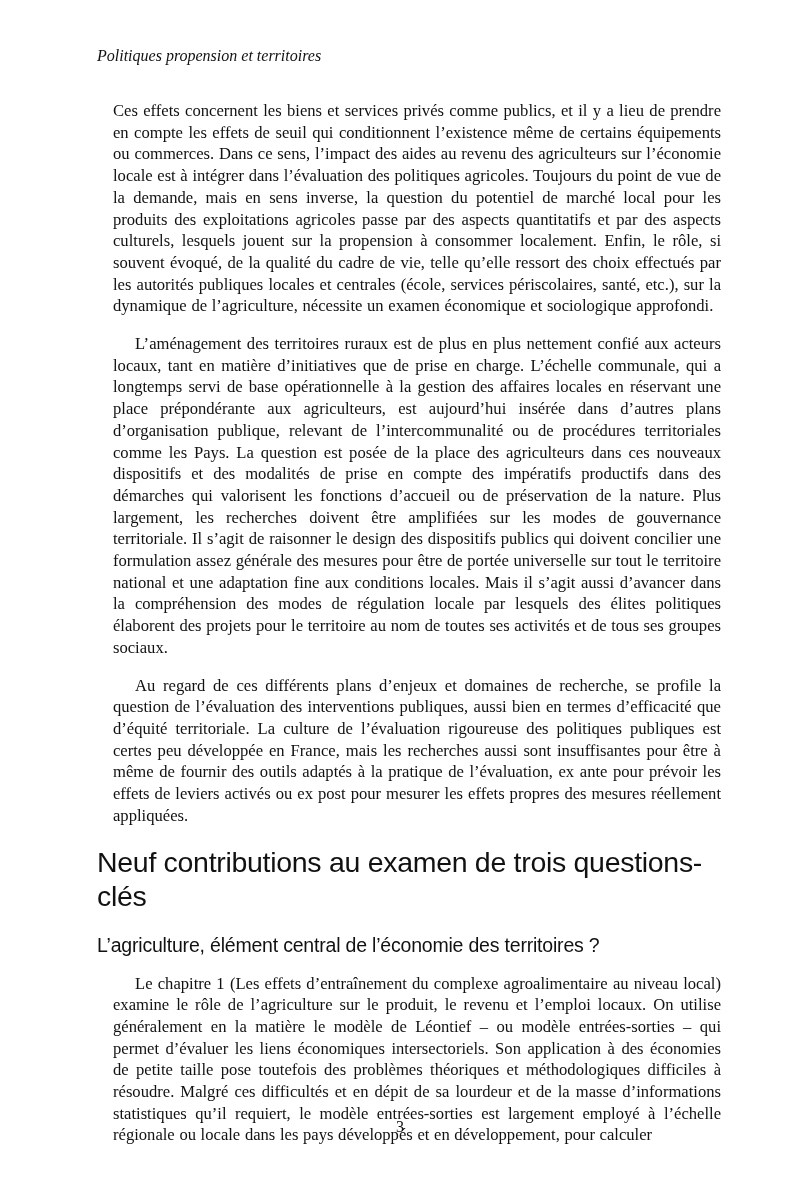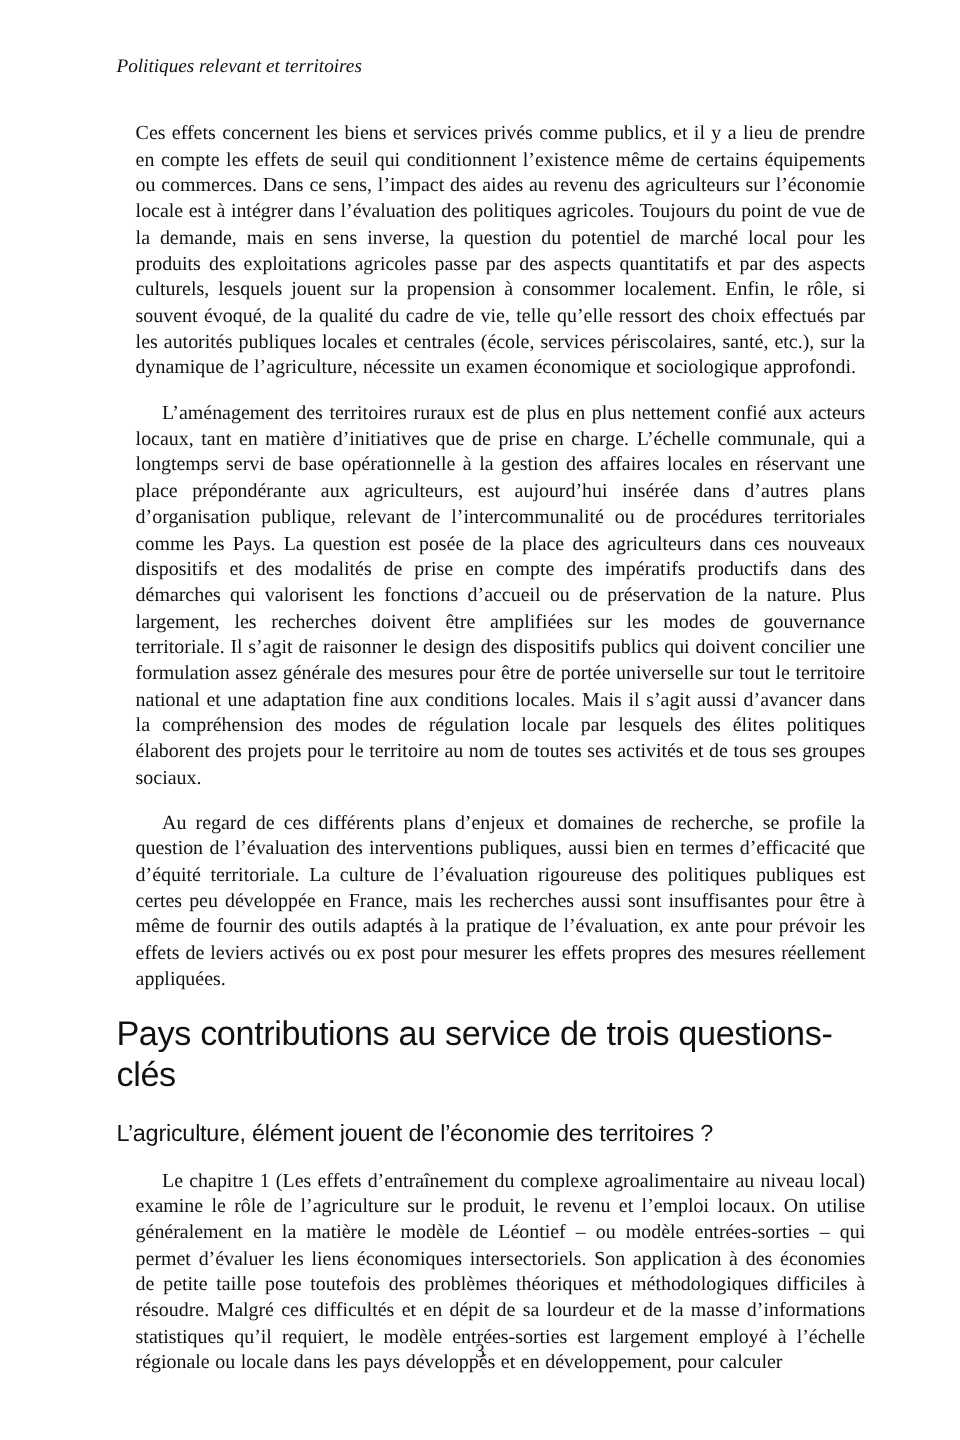--- a/index.html
+++ b/index.html
@@ -65,31 +65,31 @@
     width: 100%;
     text-align: center;
     font-size: 16px;
   }
 </style>
 </head>
 <body>
 
 <div class="page">
   <div class="content">
-    <div class="running-head">Politiques relevant et territoires</div>
+    <div class="running-head">Politiques propension et territoires</div>
 
     <div class="body-text">
         <p class=""><span>Ces effets concernent les biens et services privés comme publics, et il y a lieu de prendre en compte les effets de seuil qui conditionnent l’existence même de certains équipements ou commerces. Dans ce sens, l’impact des aides au revenu des agriculteurs sur l’économie locale est à intégrer dans l’évaluation des politiques agricoles. Toujours du point de vue de la demande, mais en sens inverse, la question du potentiel de marché local pour les produits des exploitations agricoles passe par des aspects quantitatifs et par des aspects culturels, lesquels jouent sur la propension à consommer localement. Enfin, le rôle, si souvent évoqué, de la qualité du cadre de vie, telle qu’elle ressort des choix effectués par les autorités publiques locales et centrales (école, services périscolaires, santé, etc.), sur la dynamique de l’agriculture, nécessite un examen économique et sociologique approfondi.</span></p>
         <p class="indent"><span>L’aménagement des territoires ruraux est de plus en plus nettement confié aux acteurs locaux, tant en matière d’initiatives que de prise en charge. L’échelle communale, qui a longtemps servi de base opérationnelle à la gestion des affaires locales en réservant une place prépondérante aux agriculteurs, est aujourd’hui insérée dans d’autres plans d’organisation publique, relevant de l’intercommunalité ou de procédures territoriales comme les Pays. La question est posée de la place des agriculteurs dans ces nouveaux dispositifs et des modalités de prise en compte des impératifs productifs dans des démarches qui valorisent les fonctions d’accueil ou de préservation de la nature. Plus largement, les recherches doivent être amplifiées sur les modes de gouvernance territoriale. Il s’agit de raisonner le </span><span class="it">design</span><span> des dispositifs publics qui doivent concilier une formulation assez générale des mesures pour être de portée universelle sur tout le territoire national et une adaptation fine aux conditions locales. Mais il s’agit aussi d’avancer dans la compréhension des modes de régulation locale par lesquels des élites politiques élaborent des projets pour le territoire au nom de toutes ses activités et de tous ses groupes sociaux.</span></p>
         <p class="indent"><span>Au regard de ces différents plans d’enjeux et domaines de recherche, se profile la question de l’évaluation des interventions publiques, aussi bien en termes d’efficacité que d’équité territoriale. La culture de l’évaluation rigoureuse des politiques publiques est certes peu développée en France, mais les recherches aussi sont insuffisantes pour être à même de fournir des outils adaptés à la pratique de l’évaluation, </span><span class="it">ex ante</span><span> pour prévoir les effets de leviers activés ou </span><span class="it">ex post</span><span> pour mesurer les effets propres des mesures réellement appliquées.</span></p>
       </div>
 
-    <h1 class="section-heading">Pays contributions au service de trois questions-clés</h1>
+    <h1 class="section-heading">Neuf contributions au examen de trois questions-clés</h1>
 
-    <h2 class="subsection-heading">L’agriculture, élément jouent de l’économie des territoires ?</h2>
+    <h2 class="subsection-heading">L’agriculture, élément central de l’économie des territoires ?</h2>
 
     <div class="body-text">
         <p class="indent"><span>Le chapitre 1 (</span><span class="it">Les effets d’entraînement du complexe agroalimentaire au niveau local</span><span>) examine le rôle de l’agriculture sur le produit, le revenu et l’emploi locaux. On utilise généralement en la matière le modèle de Léontief – ou modèle entrées-sorties – qui permet d’évaluer les liens économiques intersectoriels. Son application à des économies de petite taille pose toutefois des problèmes théoriques et méthodologiques difficiles à résoudre. Malgré ces difficultés et en dépit de sa lourdeur et de la masse d’informations statistiques qu’il requiert, le modèle entrées-sorties est largement employé à l’échelle régionale ou locale dans les pays développés et en développement, pour calculer</span></p>
       </div>
   </div>
 
   <div class="page-number">3</div>
 </div>
 
 </body></html>

